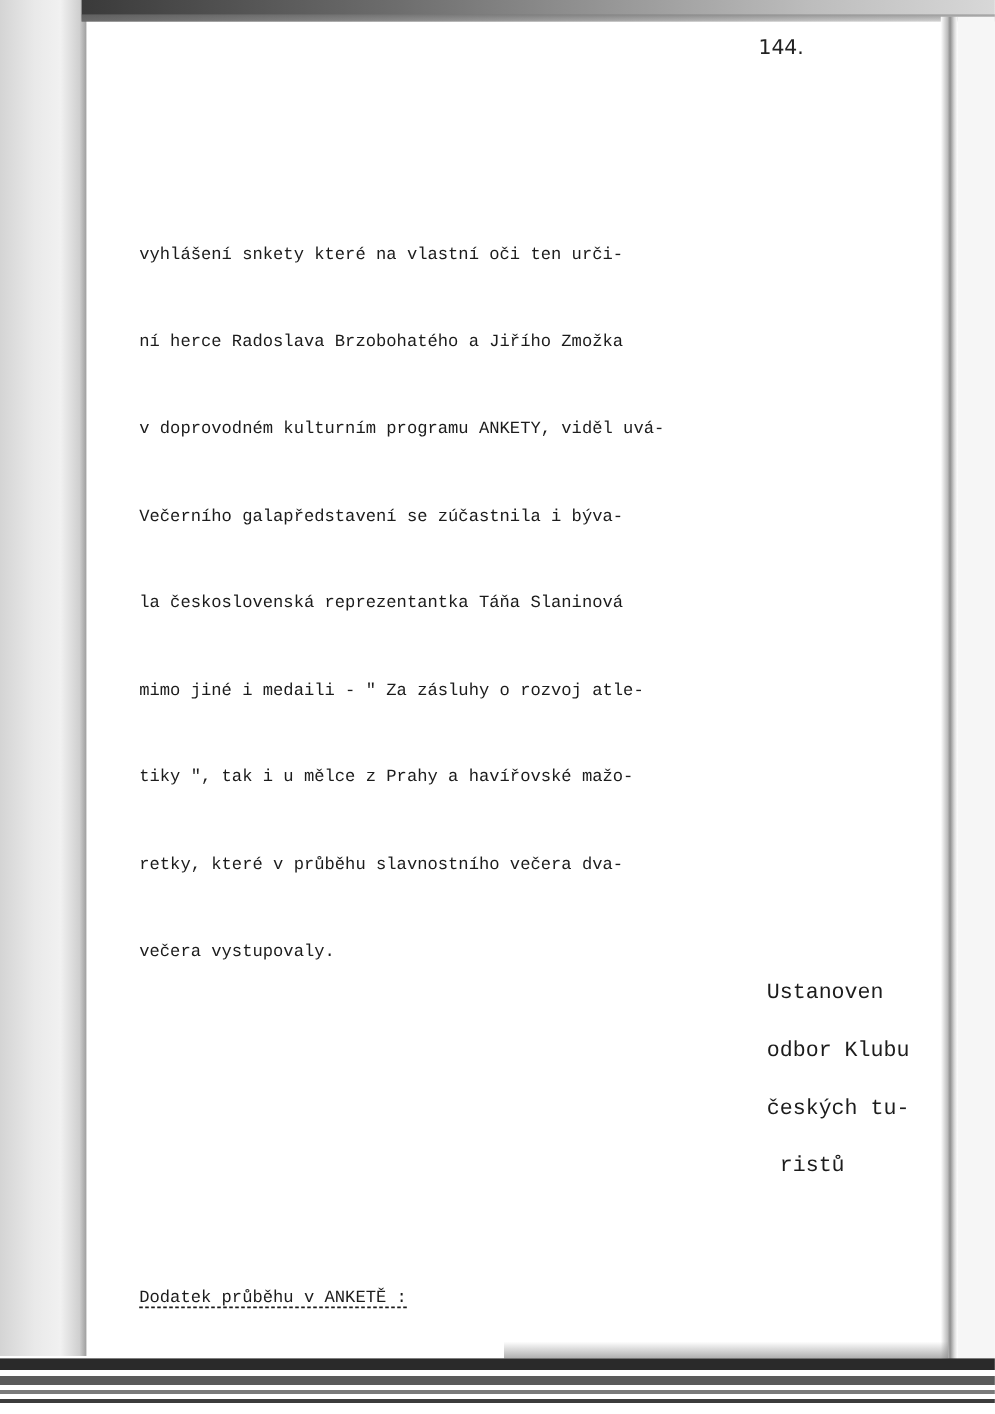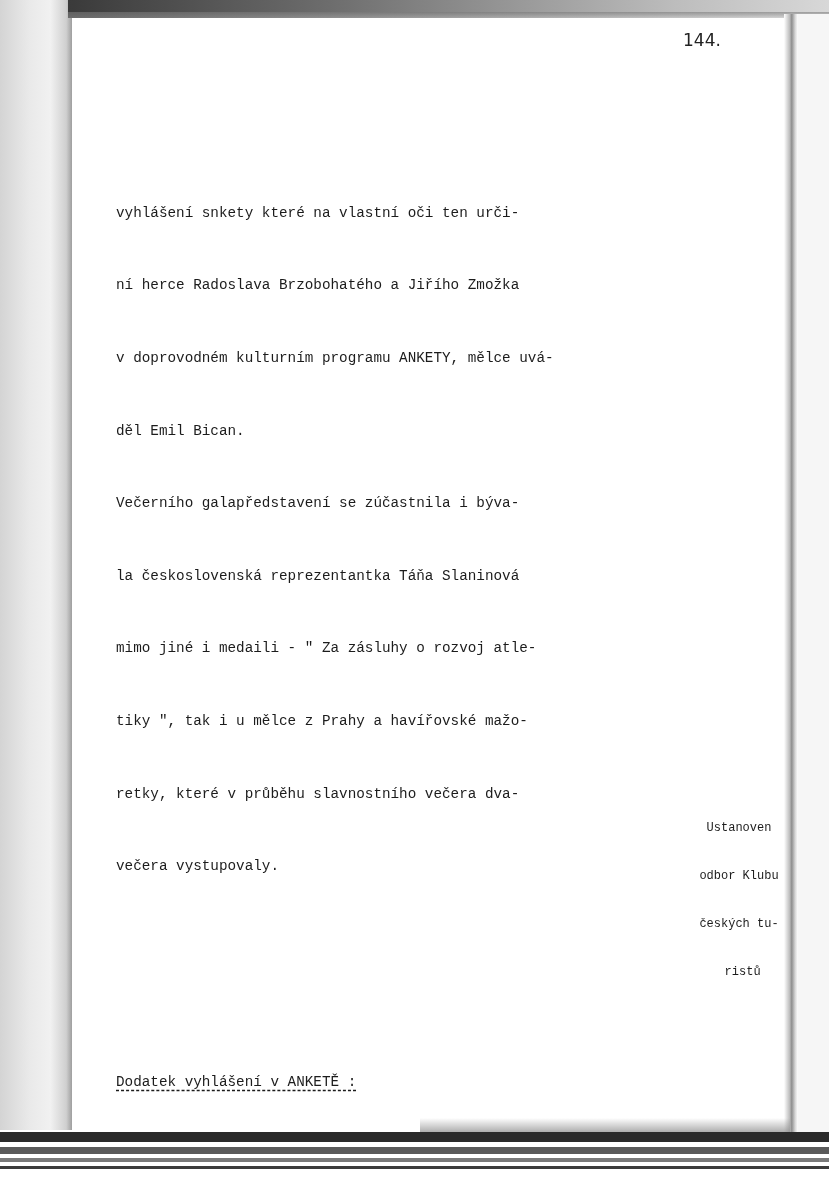--- a/index.html
+++ b/index.html
@@ -32,32 +32,32 @@
   .bottom-band {
     position: absolute; left: 0; top: 1132px; width: 829px; height: 46px;
     background:
       linear-gradient(180deg, #2a2a2a 0px, #2a2a2a 10px, #ffffff 10px, #ffffff 15px, #5a5a5a 15px, #5a5a5a 22px, #ffffff 22px, #ffffff 26px, #7a7a7a 26px, #7a7a7a 30px, #ffffff 30px, #ffffff 34px, #3c3c3c 34px, #3c3c3c 37px, #ffffff 37px);
   }
   .bottom-shadow {
     position: absolute; left: 420px; top: 1118px; width: 370px; height: 14px;
     background: linear-gradient(180deg, rgba(255,255,255,0) 0%, rgba(140,140,140,0.7) 100%);
   }
   .page-number {
-    position: absolute; left: 683px; top: 30px;
+    position: absolute; left: 632px; top: 30px;
     font-family: "DejaVu Sans", sans-serif; font-size: 17px; color: #222;
     letter-spacing: 0px;
   }
   .body-text {
     position: absolute; left: 116px; top: 104px; width: 530px;
     font-size: 14.3px; line-height: 24.2px; white-space: pre;
   }
   .line { display: block; height: 24.2px; }
   .margin-note {
-    position: absolute; left: 664px; top: 788px; width: 150px;
-    font-size: 12px; line-height: 16px; white-space: pre; text-align: center;
+    position: absolute; left: 639px; top: 788px; width: 150px;
+    font-size: 18px; line-height: 16px; white-space: pre;
   }
   .heading2 {
     position: absolute; left: 116px; top: 1070px;
     font-size: 14.3px; line-height: 24px; white-space: pre;
     text-decoration: underline dashed; text-underline-offset: 4px;
   }
 </style>
 </head>
 <body>
 
@@ -67,22 +67,21 @@
 <div class="right-margin"></div>
 <div class="bottom-shadow"></div>
 <div class="bottom-band"></div>
 
 <div class="page-number">144.</div>
 
 <div class="body-text">
   <div>
     <span class="line">vyhlášení snkety které na vlastní oči ten urči-</span>
     <span class="line">ní herce Radoslava Brzobohatého a Jiřího Zmožka</span>
-    <span class="line">v doprovodném kulturním programu ANKETY, mělce uvá-</span>
-    <span class="line">děl Emil Bican.</span>
+    <span class="line">v doprovodném kulturním programu ANKETY, viděl uvá-</span>
     <span class="line">Večerního galapředstavení se zúčastnila i býva-</span>
     <span class="line">la československá reprezentantka Táňa Slaninová</span>
     <span class="line">mimo jiné i medaili - " Za zásluhy o rozvoj atle-</span>
     <span class="line">tiky ", tak i u mělce z Prahy a havířovské mažo-</span>
     <span class="line">retky, které v průběhu slavnostního večera dva-</span>
     <span class="line">večera vystupovaly.</span>
   </div>
 
   
 
@@ -93,13 +92,13 @@
   
 </div>
 
 <div class="margin-note">
   <div>Ustanoven</div>
   <div>odbor Klubu</div>
   <div>českých tu-</div>
   <div> ristů</div>
 </div>
 
-<div class="heading2">Dodatek vyhlášení v ANKETĚ :</div>
+<div class="heading2">Dodatek průběhu v ANKETĚ :</div>
 
 </body></html>

